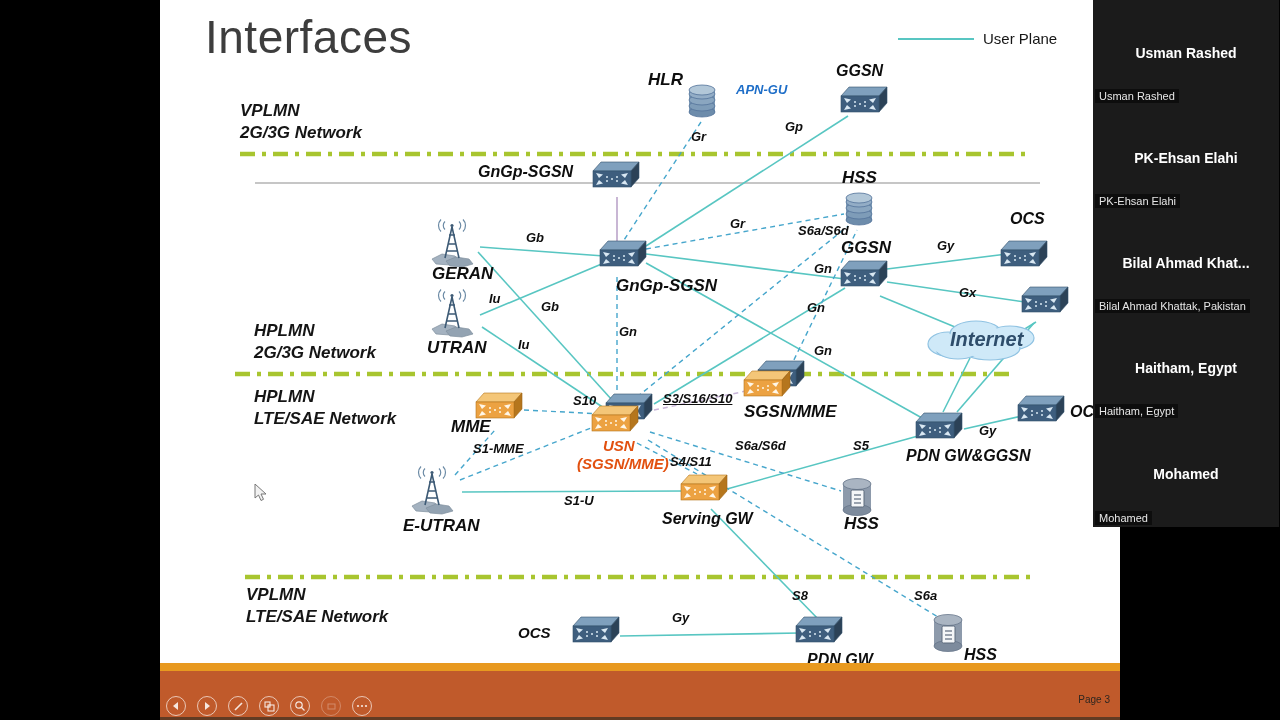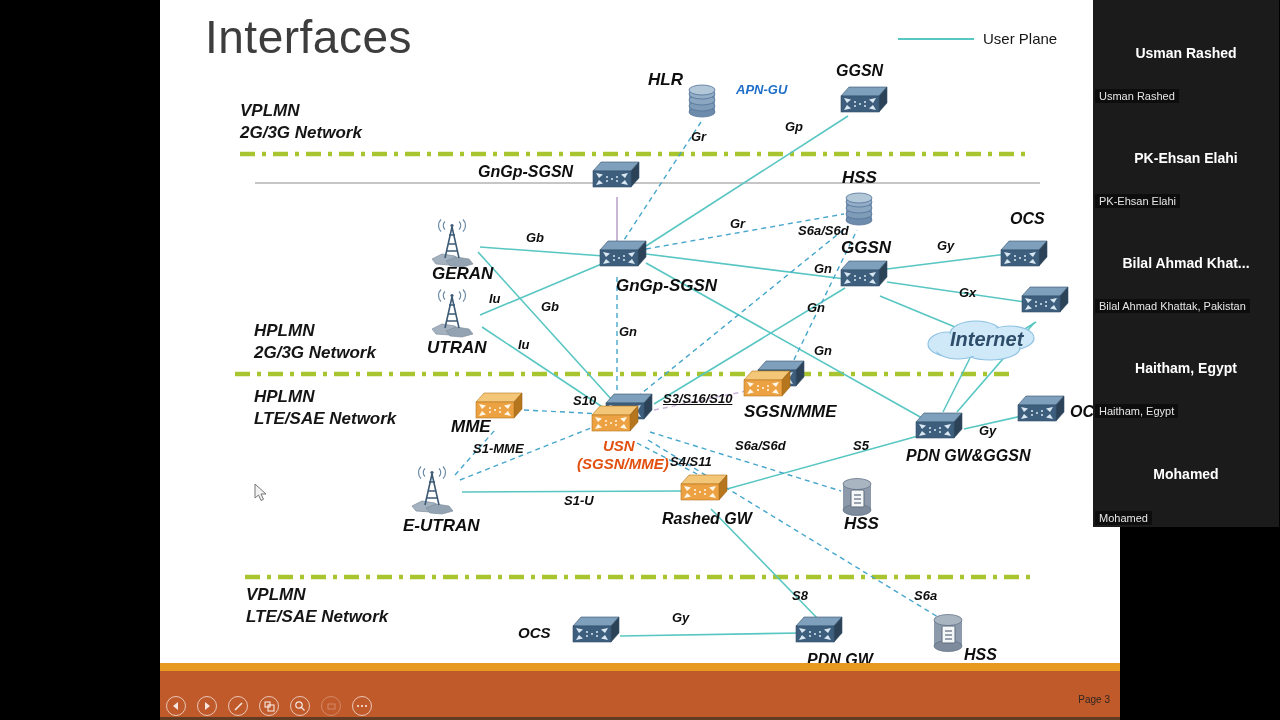--- a/index.html
+++ b/index.html
@@ -302,21 +302,21 @@
     <div class="nlabel big" style="left:267px; top:338px;">UTRAN</div>
     <div class="nlabel big" style="left:886px; top:268px;margin-left:48px;">PCRF</div>
     <div class="cloud-txt" style="left:790px; top:328px;">Internet</div>
     <div class="nlabel big" style="left:291px; top:417px;">MME</div>
     <div class="nlabel usn-txt" style="left:443px; top:437px;">USN</div>
     <div class="nlabel usn-txt" style="left:417px; top:455px;">(SGSN/MME)</div>
     <div class="nlabel big" style="left:584px; top:402px;">SGSN/MME</div>
     <div class="nlabel" style="left:746px; top:447px;">PDN GW&amp;GGSN</div>
     <div class="nlabel" style="left:910px; top:403px;">OCS</div>
     <div class="nlabel big" style="left:243px; top:516px;">E-UTRAN</div>
-    <div class="nlabel" style="left:502px; top:510px;">Rashed GW</div>
+    <div class="nlabel" style="left:502px; top:510px;">Serving GW</div>
     <div class="nlabel big" style="left:684px; top:514px;">HSS</div>
     <div class="nlabel sm" style="left:358px; top:624px;">OCS</div>
     <div class="nlabel" style="left:647px; top:651px;">PDN GW</div>
     <div class="nlabel" style="left:804px; top:646px;">HSS</div>
 
     <div class="elabel" style="left:531px; top:129px;">Gr</div>
     <div class="elabel" style="left:625px; top:119px;">Gp</div>
     <div class="elabel" style="left:366px; top:230px;">Gb</div>
     <div class="elabel" style="left:329px; top:291px;">Iu</div>
     <div class="elabel" style="left:381px; top:299px;">Gb</div>

